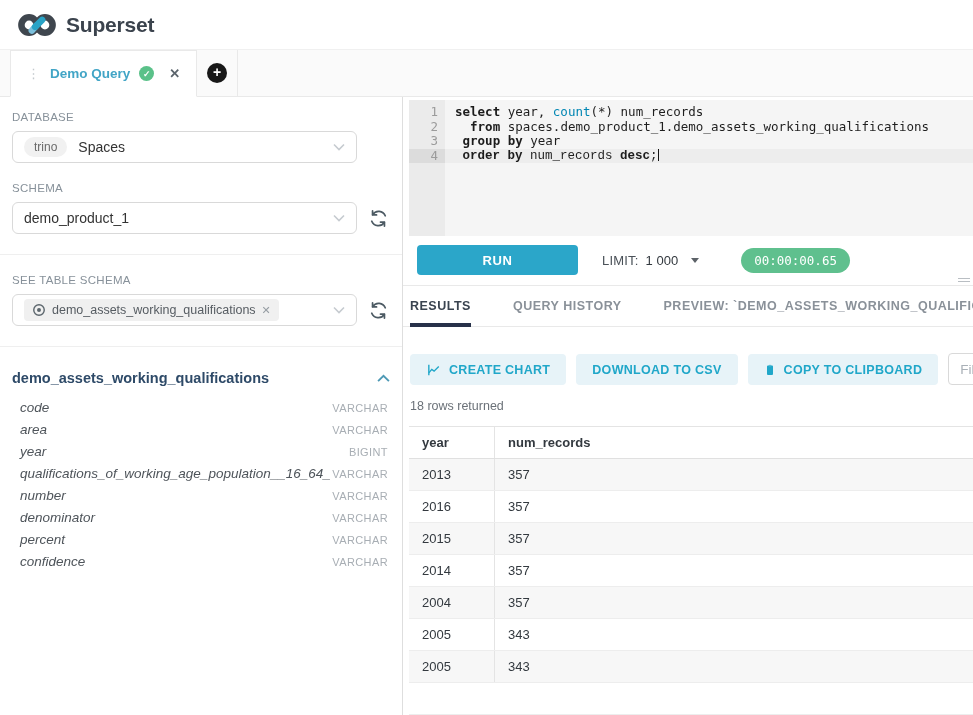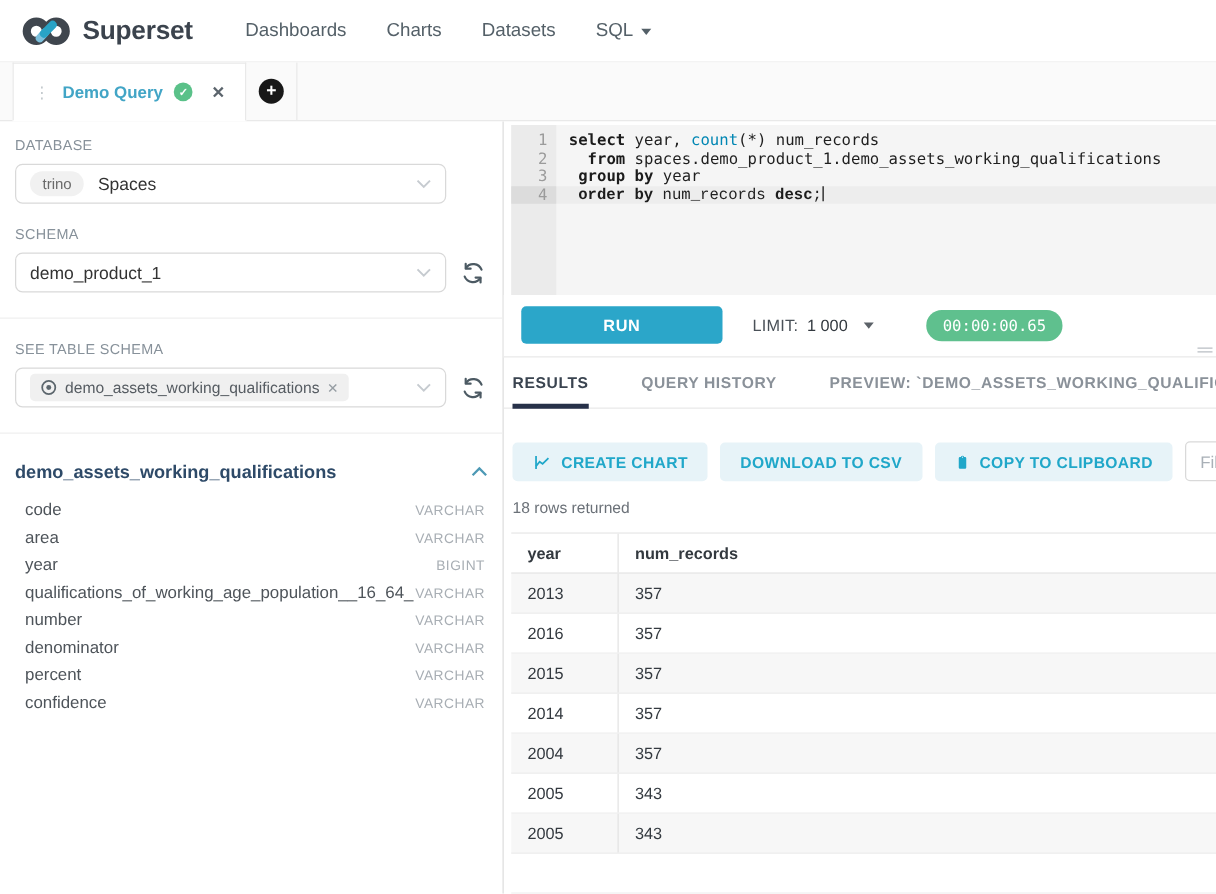--- a/index.html
+++ b/index.html
@@ -43,21 +43,21 @@
   .label-gap { margin-top: 19px; }
   .table-pill { background: #f0f0f0; border-radius: 4px; padding: 4px 8px; display: flex; align-items: center; gap: 6px; }
   .table-pill-name { font-size: 12.5px; color: #565c62; }
   .pill-close { font-size: 11px; color: #969da3; cursor: pointer; }
 
   .schema-head { display: flex; align-items: center; justify-content: space-between; margin-top: 22px; }
   .schema-title { font-size: 14.5px; font-weight: bold; color: #2e4a68; }
   .schema-cols { margin-top: 9px; }
   .col-row { display: flex; justify-content: space-between; flex-wrap: wrap; align-items: baseline;
     padding: 3.5px 2px 3.5px 8px; }
-  .col-name { font-size: 13.5px; color: #4e545a; word-break: break-all; }
+  .col-name { font-size: 13.5px; color: #4e545a; word-break: break-all; font-style: italic; }
   .col-type { font-size: 11px; color: #a8aeb4; letter-spacing: 0.4px; margin-left: auto; }
 
   
   .right-pane { flex: 1; display: flex; flex-direction: column; padding-top: 3px; min-width: 0; }
 
   .sql-editor { height: 153px; background: #f5f5f5; display: flex; margin-left: 6px;
     font-family: "DejaVu Sans Mono", "Liberation Mono", monospace; font-size: 12.5px; line-height: 14.5px; }
   .gutter { width: 36px; background: #ebebeb; color: #9b9b9b; text-align: right; padding-top: 5px; flex: none; }
   .gutter-num { padding-right: 7px; height: 14.5px; }
   .gutter-num.active { background: #dcdcdc; }
@@ -114,26 +114,20 @@
 <header class="navbar">
   <div class="brand">
     <svg width="42" height="28" viewBox="0 0 44 30">
       <circle cx="13.5" cy="15" r="8.2" fill="none" stroke="#3f464e" stroke-width="7"></circle>
       <circle cx="30.5" cy="15" r="8.2" fill="none" stroke="#3f464e" stroke-width="7"></circle>
       <path d="M16.5 21 L21 16" stroke="#7cc0dc" stroke-width="7" stroke-linecap="round" fill="none"></path>
       <path d="M20 17 L27.5 9.5" stroke="#29a3c6" stroke-width="7" stroke-linecap="round" fill="none"></path>
     </svg>
     <span class="brand-name">Superset</span>
   </div>
-  <nav id="nav-items" style="display:flex">
-      <div class="nav-item">Dashboards</div>
-      <div class="nav-item">Charts</div>
-      <div class="nav-item">Datasets</div>
-      <div class="nav-item">SQL<span class="caret-down"></span></div>
-    </nav>
 </header>
 
 <div class="tabstrip">
   <div class="query-tab">
     <span class="drag-dots">⋮</span>
     <span class="tab-label">Demo Query</span>
     <span class="check-badge">✓</span>
     <span class="tab-close">✕</span>
   </div>
   <div class="add-tab-zone">

